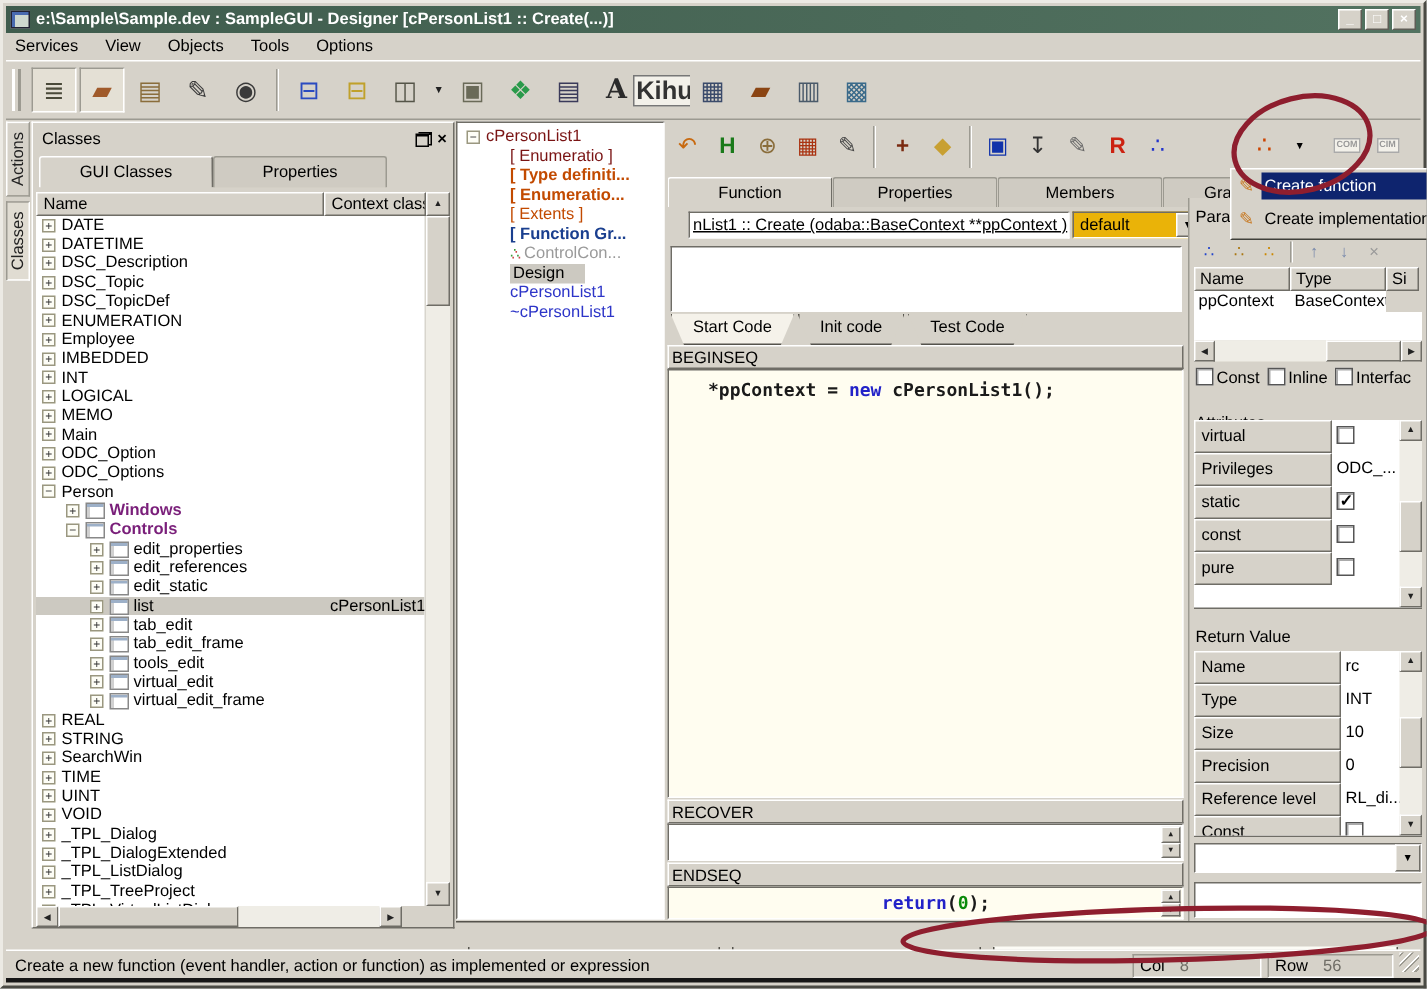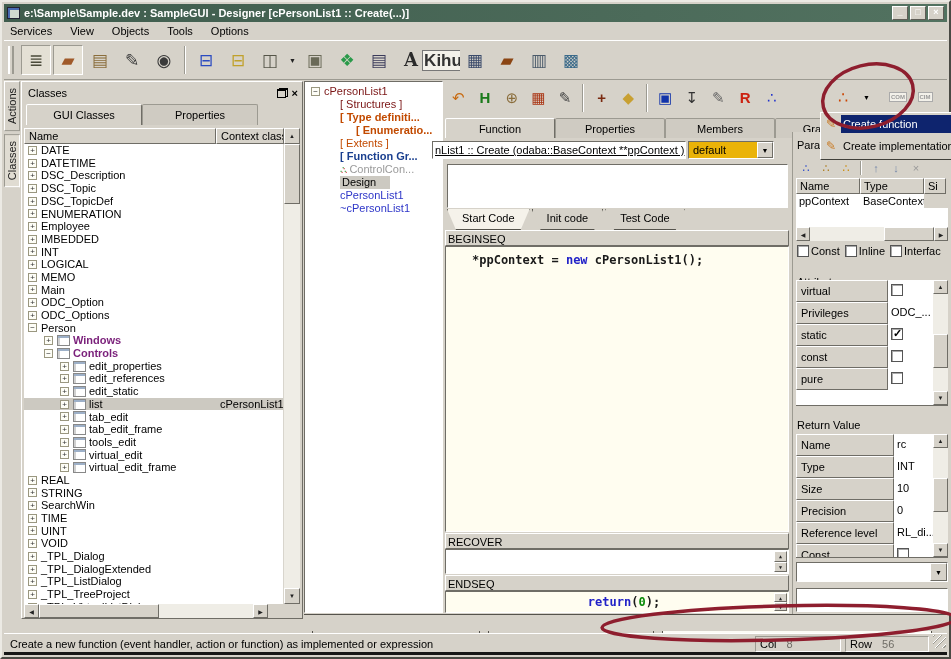--- a/index.html
+++ b/index.html
@@ -75,21 +75,21 @@
     border:1px solid; border-color:#6f6d66 #fff #fff #6f6d66; overflow:hidden; padding-top:3px; }
   .objtree .trow { height:13px; line-height:13px; }
   .objtree .sel-chip { background:#ccc9c1; padding:0 14px 0 2px; }
   .mol { font-size:10px; color:#3a9a3a; margin-right:3px; text-shadow:1px 1px 0 #cc4444; }
   
   .functabs { position:absolute; left:443px; top:114px; height:23px; display:flex; align-items:center; }
   .ftab { width:110px; text-align:center; padding:4px 0 3px; border:1px solid #9c9a91; border-bottom:none;
     border-radius:2px 2px 0 0; background:#cfcbc2; }
   .ftab.active { background:#d6d2c9; border-color:#fff #6f6d66 transparent #fff; }
   .ftab.part { width:86px; }
-  .sigrow { position:absolute; left:430px; top:139px; height:19px; display:flex; }
+  .sigrow { position:absolute; left:457px; top:139px; height:19px; display:flex; }
   .sigfield { width:254px; height:18px; background:#fff; border:1px solid; border-color:#6f6d66 #fff #fff #6f6d66;
     padding:2px 2px 0 2px; white-space:nowrap; overflow:hidden; text-decoration:underline; }
   .combo { height:18px; background:#eab308; border:1px solid; border-color:#6f6d66 #fff #fff #6f6d66;
     display:flex; margin-left:2px; }
   .combo .cval { padding:2px 4px 0 4px; }
   .combo .cbtn { width:16px; background:#d6d2c9; border:1px solid; border-color:#fff #6f6d66 #6f6d66 #fff;
     display:flex; align-items:center; justify-content:center; font-size:7px; margin-left:auto; }
   .descbox { position:absolute; left:445px; top:162px; width:341px; height:44px; background:#fff;
     border:1px solid; border-color:#6f6d66 #fff #fff #6f6d66; }
   .codetabs { position:absolute; left:445px; top:207px; height:21px; display:flex; gap:2px; }
@@ -436,27 +436,27 @@
     </div>
   </div>
 
   <div class="objtree" id="objtree">
       <div class="trow" style="padding-left: 6px;">
         <span class="exp">−</span>
         <span style="color: rgb(122, 20, 20);">cPersonList1</span>
       </div>
       <div class="trow" style="padding-left: 22px;">
         <span style="display: inline-block; width: 13px; flex: 0 0 auto;"></span>
-        <span style="color: rgb(122, 20, 20);">[ Structures ]</span>
+        <span style="color: rgb(122, 20, 20);">[ Enumeratio ]</span>
       </div>
       <div class="trow" style="padding-left: 22px;">
         <span style="display: inline-block; width: 13px; flex: 0 0 auto;"></span>
         <span style="color: rgb(194, 74, 0); font-weight: bold;">[ Type definiti...</span>
       </div>
-      <div class="trow" style="padding-left: 38px;">
+      <div class="trow" style="padding-left: 22px;">
         <span style="display: inline-block; width: 13px; flex: 0 0 auto;"></span>
         <span style="color: rgb(194, 74, 0); font-weight: bold;">[ Enumeratio...</span>
       </div>
       <div class="trow" style="padding-left: 22px;">
         <span style="display: inline-block; width: 13px; flex: 0 0 auto;"></span>
         <span style="color: rgb(194, 74, 0);">[ Extents ]</span>
       </div>
       <div class="trow" style="padding-left: 22px;">
         <span style="display: inline-block; width: 13px; flex: 0 0 auto;"></span>
         <span style="color: rgb(26, 63, 143); font-weight: bold;">[ Function Gr...</span>

